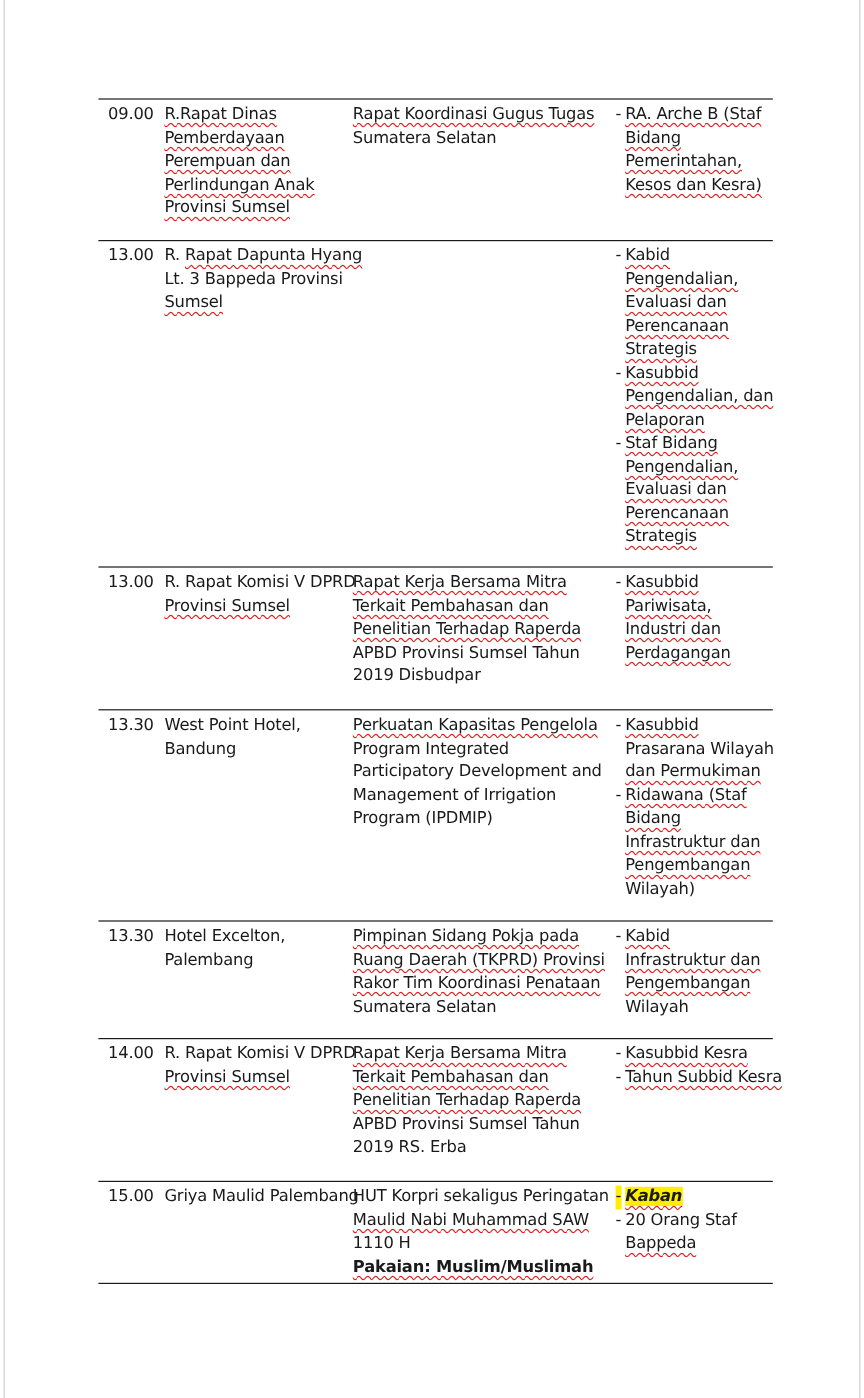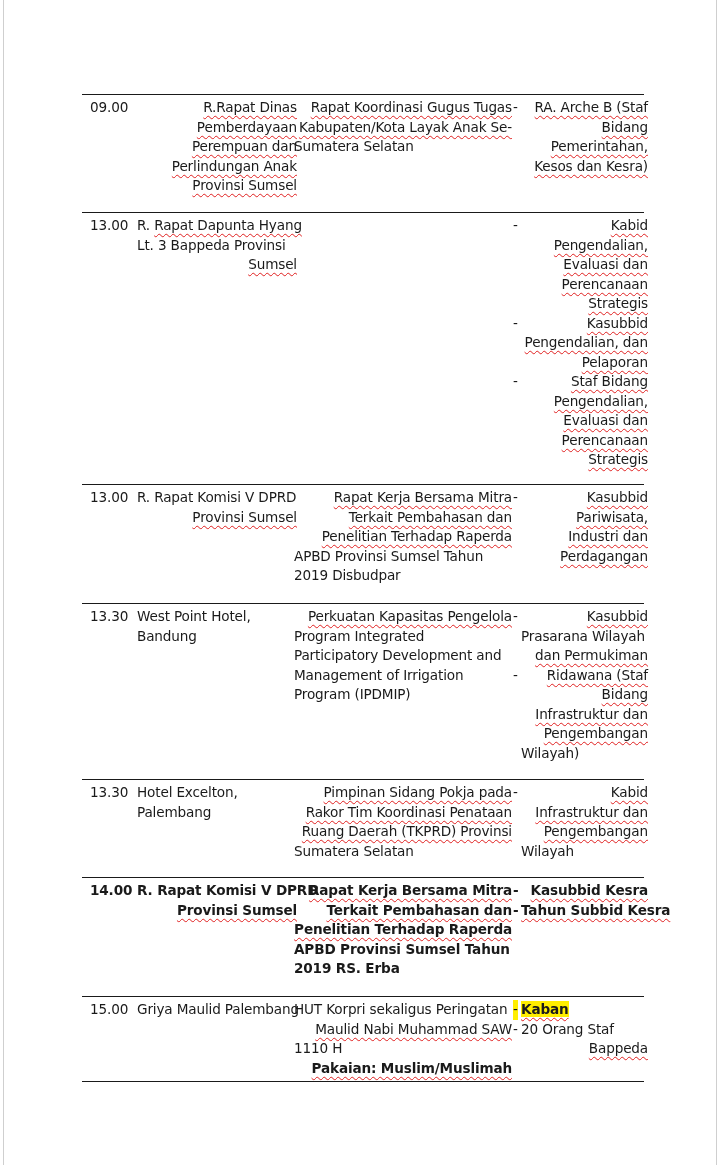--- a/index.html
+++ b/index.html
@@ -44,21 +44,20 @@
     }
     .c-time { left: 8px; width: 48px; }
     .c-loc { left: 55px; width: 160px; }
     .c-agenda { left: 212px; width: 218px; }
     .c-att { left: 431px; width: 135px; }
     .line { display: block; white-space: nowrap; }
     .sq {
       text-decoration: underline wavy #e02020;
       text-decoration-thickness: 1px;
       text-underline-offset: 3px;
-      text-align: right;
     }
     .att-item {
       position: relative;
       padding-left: 8px;
     }
     .att-item .dash {
       position: absolute;
       left: 0;
       top: 0;
     }
@@ -66,34 +65,33 @@
     .hl { background: #ffee00; }
   </style>
 </head>
 <body>
 
 <div class="page-edge-left"></div>
 <div class="page-edge-right"></div>
 
 <div class="schedule">
 
-  <div class="row" style="height:118px;margin-top:12px;">
+  <div class="row" style="height:118px;">
     <div class="cell c-time">
       <span class="line">09.00</span>
     </div>
     <div class="cell c-loc">
       <span class="line sq">R.Rapat Dinas</span>
       <span class="line sq">Pemberdayaan</span>
       <span class="line sq">Perempuan dan</span>
       <span class="line sq">Perlindungan Anak</span>
       <span class="line sq">Provinsi Sumsel</span>
     </div>
     <div class="cell c-agenda">
       <span class="line sq">Rapat Koordinasi Gugus Tugas</span>
-      <span class="line sq">Kabupaten/Kota Layak Anak Se-</span>
       <span class="line">Sumatera Selatan</span>
     </div>
     <div class="cell c-att">
       <div class="att-item">
         <span class="dash">-</span>
         <span class="line sq">RA. Arche B (Staf</span>
         <span class="line sq">Bidang</span>
         <span class="line sq">Pemerintahan,</span>
         <span class="line sq">Kesos dan Kesra)</span>
       </div>
@@ -197,36 +195,36 @@
   <div class="row" style="height:98px;">
     <div class="cell c-time">
       <span class="line">13.30</span>
     </div>
     <div class="cell c-loc">
       <span class="line">Hotel Excelton,</span>
       <span class="line">Palembang</span>
     </div>
     <div class="cell c-agenda">
       <span class="line sq">Pimpinan Sidang Pokja pada</span>
+      <span class="line sq">Ruang Daerah (TKPRD) Provinsi</span>
       <span class="line sq">Rakor Tim Koordinasi Penataan</span>
-      <span class="line sq">Ruang Daerah (TKPRD) Provinsi</span>
       <span class="line">Sumatera Selatan</span>
     </div>
     <div class="cell c-att">
       <div class="att-item">
         <span class="dash">-</span>
         <span class="line sq">Kabid</span>
         <span class="line sq">Infrastruktur dan</span>
         <span class="line sq">Pengembangan</span>
         <span class="line">Wilayah</span>
       </div>
     </div>
   </div>
 
-  <div class="row" style="height:119px;font-weight:bold;">
+  <div class="row" style="height:119px;">
     <div class="cell c-time">
       <span class="line">14.00</span>
     </div>
     <div class="cell c-loc">
       <span class="line">R. Rapat Komisi V DPRD</span>
       <span class="line sq">Provinsi Sumsel</span>
     </div>
     <div class="cell c-agenda">
       <span class="line sq">Rapat Kerja Bersama Mitra</span>
       <span class="line sq">Terkait Pembahasan dan</span>
@@ -255,21 +253,21 @@
     </div>
     <div class="cell c-agenda">
       <span class="line">HUT Korpri sekaligus Peringatan</span>
       <span class="line sq">Maulid Nabi Muhammad SAW</span>
       <span class="line">1110 H</span>
       <span class="line bold sq">Pakaian:  Muslim/Muslimah</span>
     </div>
     <div class="cell c-att">
       <div class="att-item">
         <span class="dash hl" style="background: rgb(255, 238, 0);">-</span>
-        <span class="line"><span class="bold hl sq" style="background: rgb(255, 238, 0);">Kaban</span></span>
+        <span class="line"><span class="bold hl sq" style="background: rgb(255, 238, 0); font-style: italic;">Kaban</span></span>
       </div>
       <div class="att-item">
         <span class="dash">-</span>
         <span class="line">20 Orang Staf</span>
         <span class="line sq">Bappeda</span>
       </div>
     </div>
   </div>
 
 </div>

